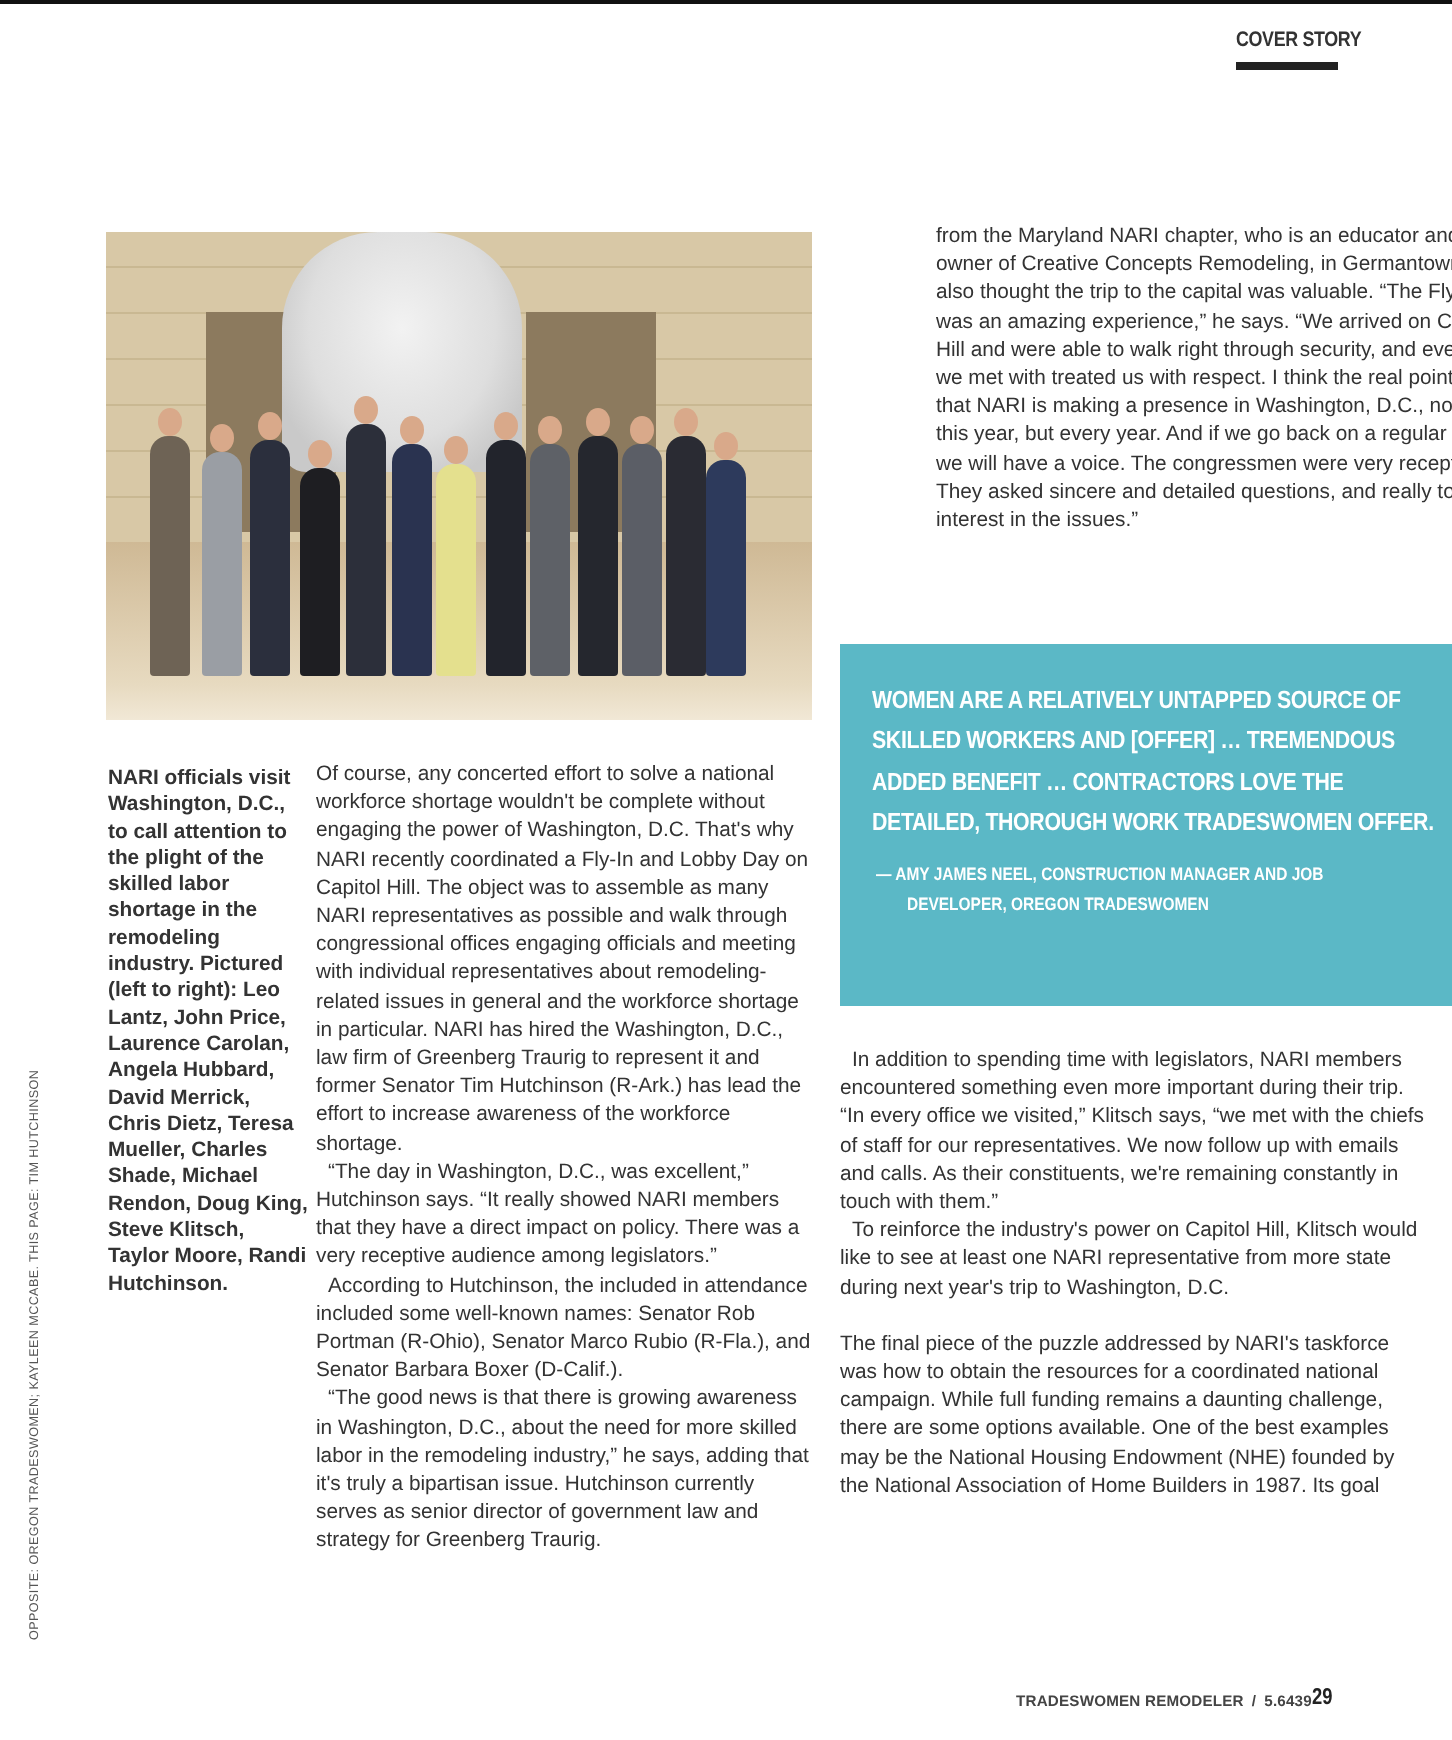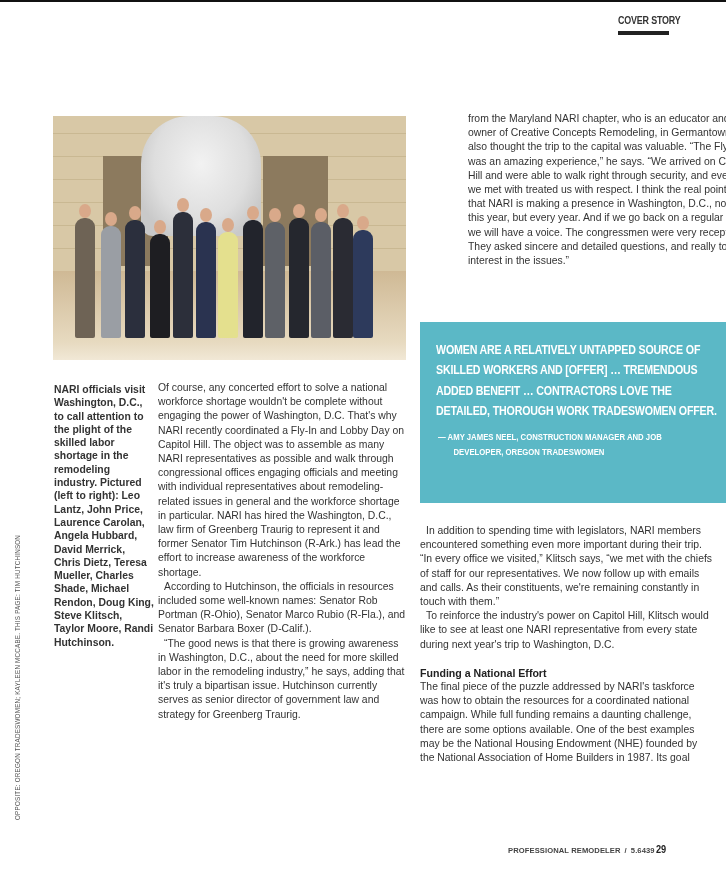--- a/index.html
+++ b/index.html
@@ -92,37 +92,37 @@
 </div>
 
 <div class="caption">
   <p>NARI officials visit Washington, D.C., to call attention to the plight of the skilled labor shortage in the remodeling industry. Pictured (left to right): Leo Lantz, John Price, Laurence Carolan, Angela Hubbard, David Merrick, Chris Dietz, Teresa Mueller, Charles Shade, Michael Rendon, Doug King, Steve Klitsch, Taylor Moore, Randi Hutchinson.</p>
 </div>
 
 <div class="credit">OPPOSITE: OREGON TRADESWOMEN; KAYLEEN MCCABE. THIS PAGE: TIM HUTCHINSON</div>
 
 <div class="col col-mid">
   <p>Of course, any concerted effort to solve a national workforce shortage wouldn't be complete without engaging the power of Washington, D.C. That's why NARI recently coordinated a Fly-In and Lobby Day on Capitol Hill. The object was to assemble as many NARI representatives as possible and walk through congressional offices engaging officials and meeting with individual representatives about remodeling-related issues in general and the workforce shortage in particular. NARI has hired the Washington, D.C., law firm of Greenberg Traurig to represent it and former Senator Tim Hutchinson (R-Ark.) has lead the effort to increase awareness of the workforce shortage.</p>
-  <p class="indent">According to Hutchinson, the officials in resources included some well-known names: Senator Rob Portman (R-Ohio), Senator Marco Rubio (R-Fla.), and Senator Barbara Boxer (D-Calif.).</p>
+  <p class="indent">“The day in Washington, D.C., was excellent,” Hutchinson says. “It really showed NARI members that they have a direct impact on policy. There was a very receptive audience among legislators.”</p>
+  <p class="indent">According to Hutchinson, the included in attendance included some well-known names: Senator Rob Portman (R-Ohio), Senator Marco Rubio (R-Fla.), and Senator Barbara Boxer (D-Calif.).</p>
   <p class="indent">“The good news is that there is growing awareness in Washington, D.C., about the need for more skilled labor in the remodeling industry,” he says, adding that it's truly a bipartisan issue. Hutchinson currently serves as senior director of government law and strategy for Greenberg Traurig.</p>
 </div>
 
 <div class="col col-right-top">
   <p>from the Maryland NARI chapter, who is an educator and owner of Creative Concepts Remodeling, in Germantown, Md., also thought the trip to the capital was valuable. “The Fly-In day was an amazing experience,” he says. “We arrived on Capitol Hill and were able to walk right through security, and everyone we met with treated us with respect. I think the real point was that NARI is making a presence in Washington, D.C., not just this year, but every year. And if we go back on a regular basis, we will have a voice. The congressmen were very receptive. They asked sincere and detailed questions, and really took an interest in the issues.”</p>
 </div>
 
 <div class="pullquote">
   <div class="quote">WOMEN ARE A RELATIVELY UNTAPPED SOURCE OF SKILLED WORKERS AND [OFFER] … TREMENDOUS ADDED BENEFIT … CONTRACTORS LOVE THE DETAILED, THOROUGH WORK TRADESWOMEN OFFER.</div>
   <div class="attr">— AMY JAMES NEEL, CONSTRUCTION MANAGER AND JOB DEVELOPER, OREGON TRADESWOMEN</div>
 </div>
 
 <div class="col col-right-bottom">
   <p class="indent">In addition to spending time with legislators, NARI members encountered something even more important during their trip. “In every office we visited,” Klitsch says, “we met with the chiefs of staff for our representatives. We now follow up with emails and calls. As their constituents, we're remaining constantly in touch with them.”</p>
-  <p class="indent">To reinforce the industry's power on Capitol Hill, Klitsch would like to see at least one NARI representative from every state during next year's trip to Washington, D.C.</p>
+  <p class="indent">To reinforce the industry's power on Capitol Hill, Klitsch would like to see at least one NARI representative from more state during next year's trip to Washington, D.C.</p>
   <div class="gap"></div>
-  <h3>Funding a National Effort</h3>
   <p>The final piece of the puzzle addressed by NARI's taskforce was how to obtain the resources for a coordinated national campaign. While full funding remains a daunting challenge, there are some options available. One of the best examples may be the National Housing Endowment (NHE) founded by the National Association of Home Builders in 1987. Its goal</p>
 </div>
 
 <div class="footer">
-  <span>PROFESSIONAL REMODELER</span><span class="sep">/</span><span>5.6439</span>
+  <span>TRADESWOMEN REMODELER</span><span class="sep">/</span><span>5.6439</span>
 </div>
 <div class="page-num">29</div>
 
 </body></html>

